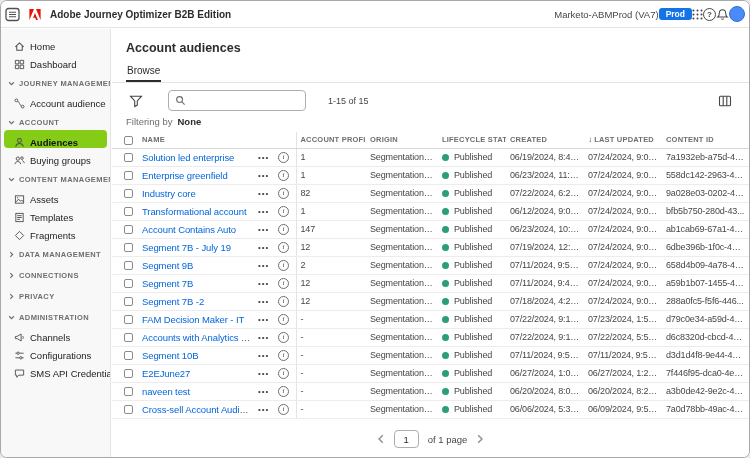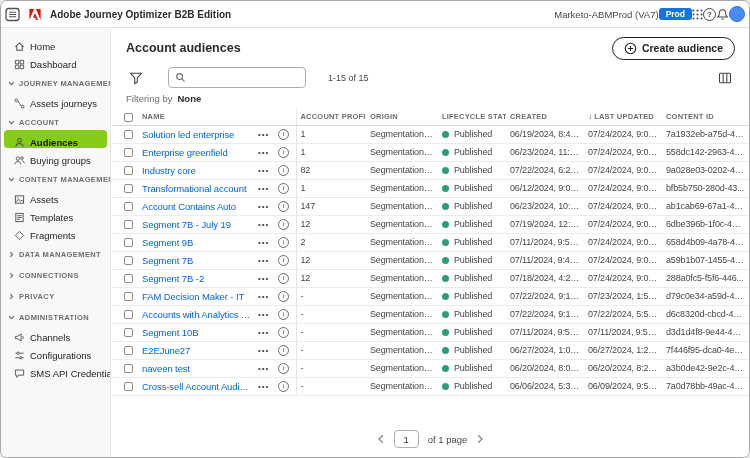--- a/index.html
+++ b/index.html
@@ -137,21 +137,21 @@
         <span class="sec-label">JOURNEY MANAGEMENT</span>
       </div>
       <div class="nav-item">
         <span class="icon">
           <svg viewBox="0 0 12 12" fill="none" stroke="currentColor" stroke-width="1">
             <circle cx="2.6" cy="2.6" r="1.5"></circle>
             <circle cx="9.4" cy="9.4" r="1.5"></circle>
             <path d="M4 3.6c3 1.4 1 3.4 4 4.8"></path>
           </svg>
         </span>
-        <span class="nav-label">Assets journeys</span>
+        <span class="nav-label">Account audience</span>
       </div>
       <div class="nav-section">
         <span class="chev">
           <svg viewBox="0 0 8 8" width="7" height="7" fill="none" stroke="currentColor" stroke-width="1.3">
             <path d="M1.3 2.6 4 5.3 6.7 2.6"></path>
           </svg>
         </span>
         <span class="sec-label">ACCOUNT</span>
       </div>
       <div class="nav-item selected">
@@ -267,31 +267,25 @@
           </svg>
         </span>
         <span class="nav-label">SMS API Credentials</span>
       </div>
     </nav>
 
   <div class="main">
 
     <div class="main-header">
       <span class="page-title">Account audiences</span>
-      <button class="create-btn">
-        <span class="icon-btn">
-          <svg width="13" height="13" viewBox="0 0 14 14" fill="none" stroke="#222" stroke-width="1.2">
-              <circle cx="7" cy="7" r="5.6"></circle>
-              <path d="M7 4.2v5.6M4.2 7h5.6"></path>
-            </svg>
-        </span>
-        <span>Create audience</span>
-      </button>
-    </div>
-
+    </div>
+
+    <div class="tabs">
+      <span class="tab">Browse</span>
+    </div>
 
     <div class="toolbar">
       <span class="filter-btn">
         <svg width="14" height="14" viewBox="0 0 14 14" fill="none" stroke="#464646" stroke-width="1.1">
             <path d="M1.5 2.2h11L8.3 7v4.1l-2.6 1.4V7z"></path>
           </svg>
       </span>
       <span class="search">
         <span class="icon-btn">
           <svg width="11" height="11" viewBox="0 0 12 12" fill="none" stroke="#6e6e6e" stroke-width="1.2">

